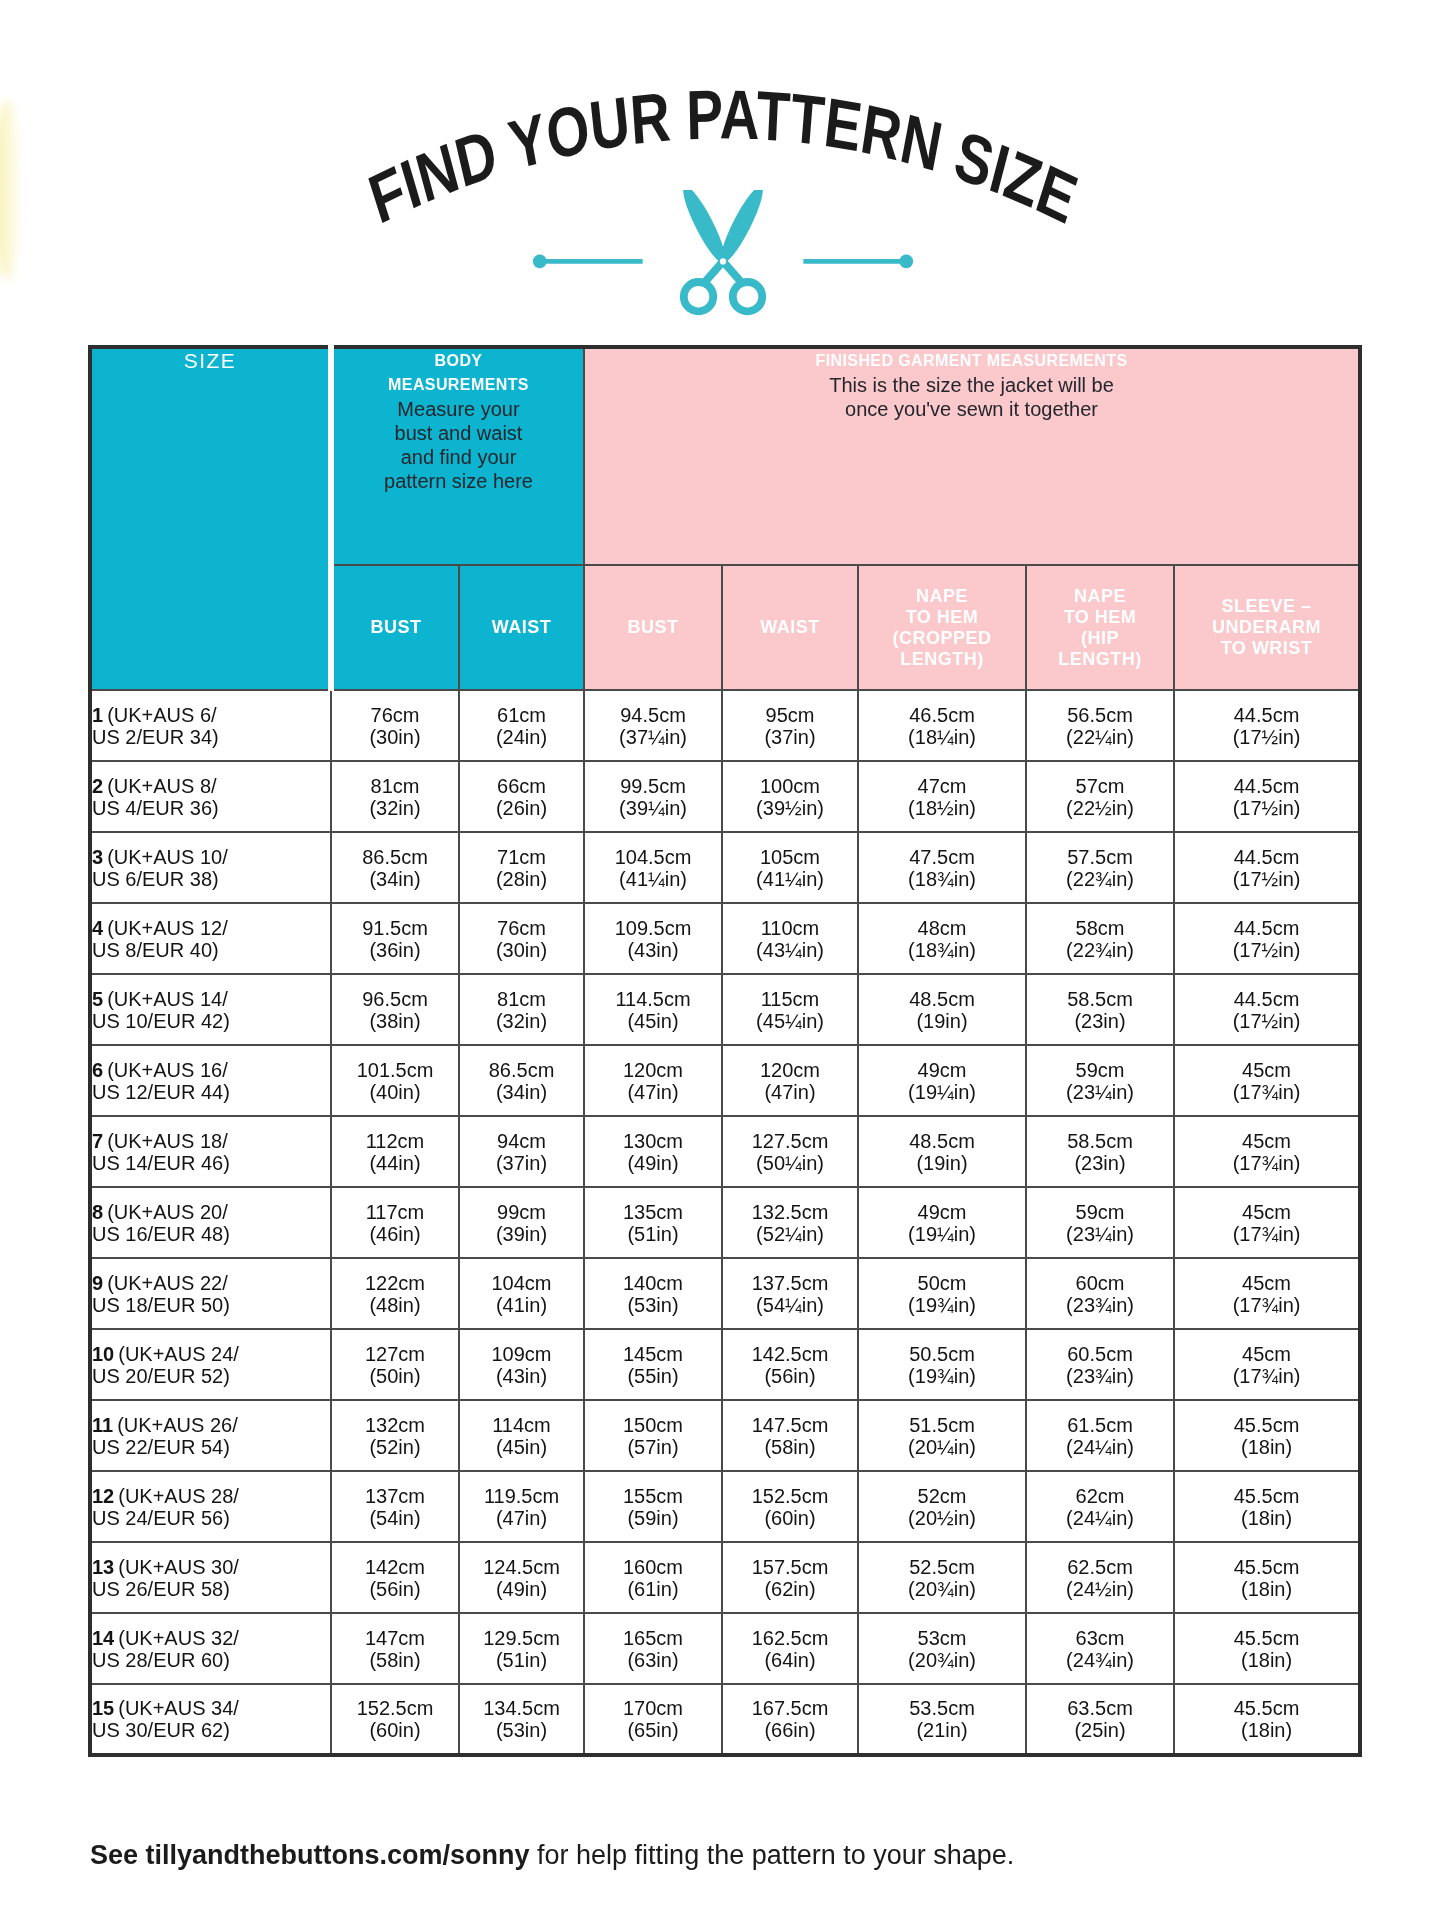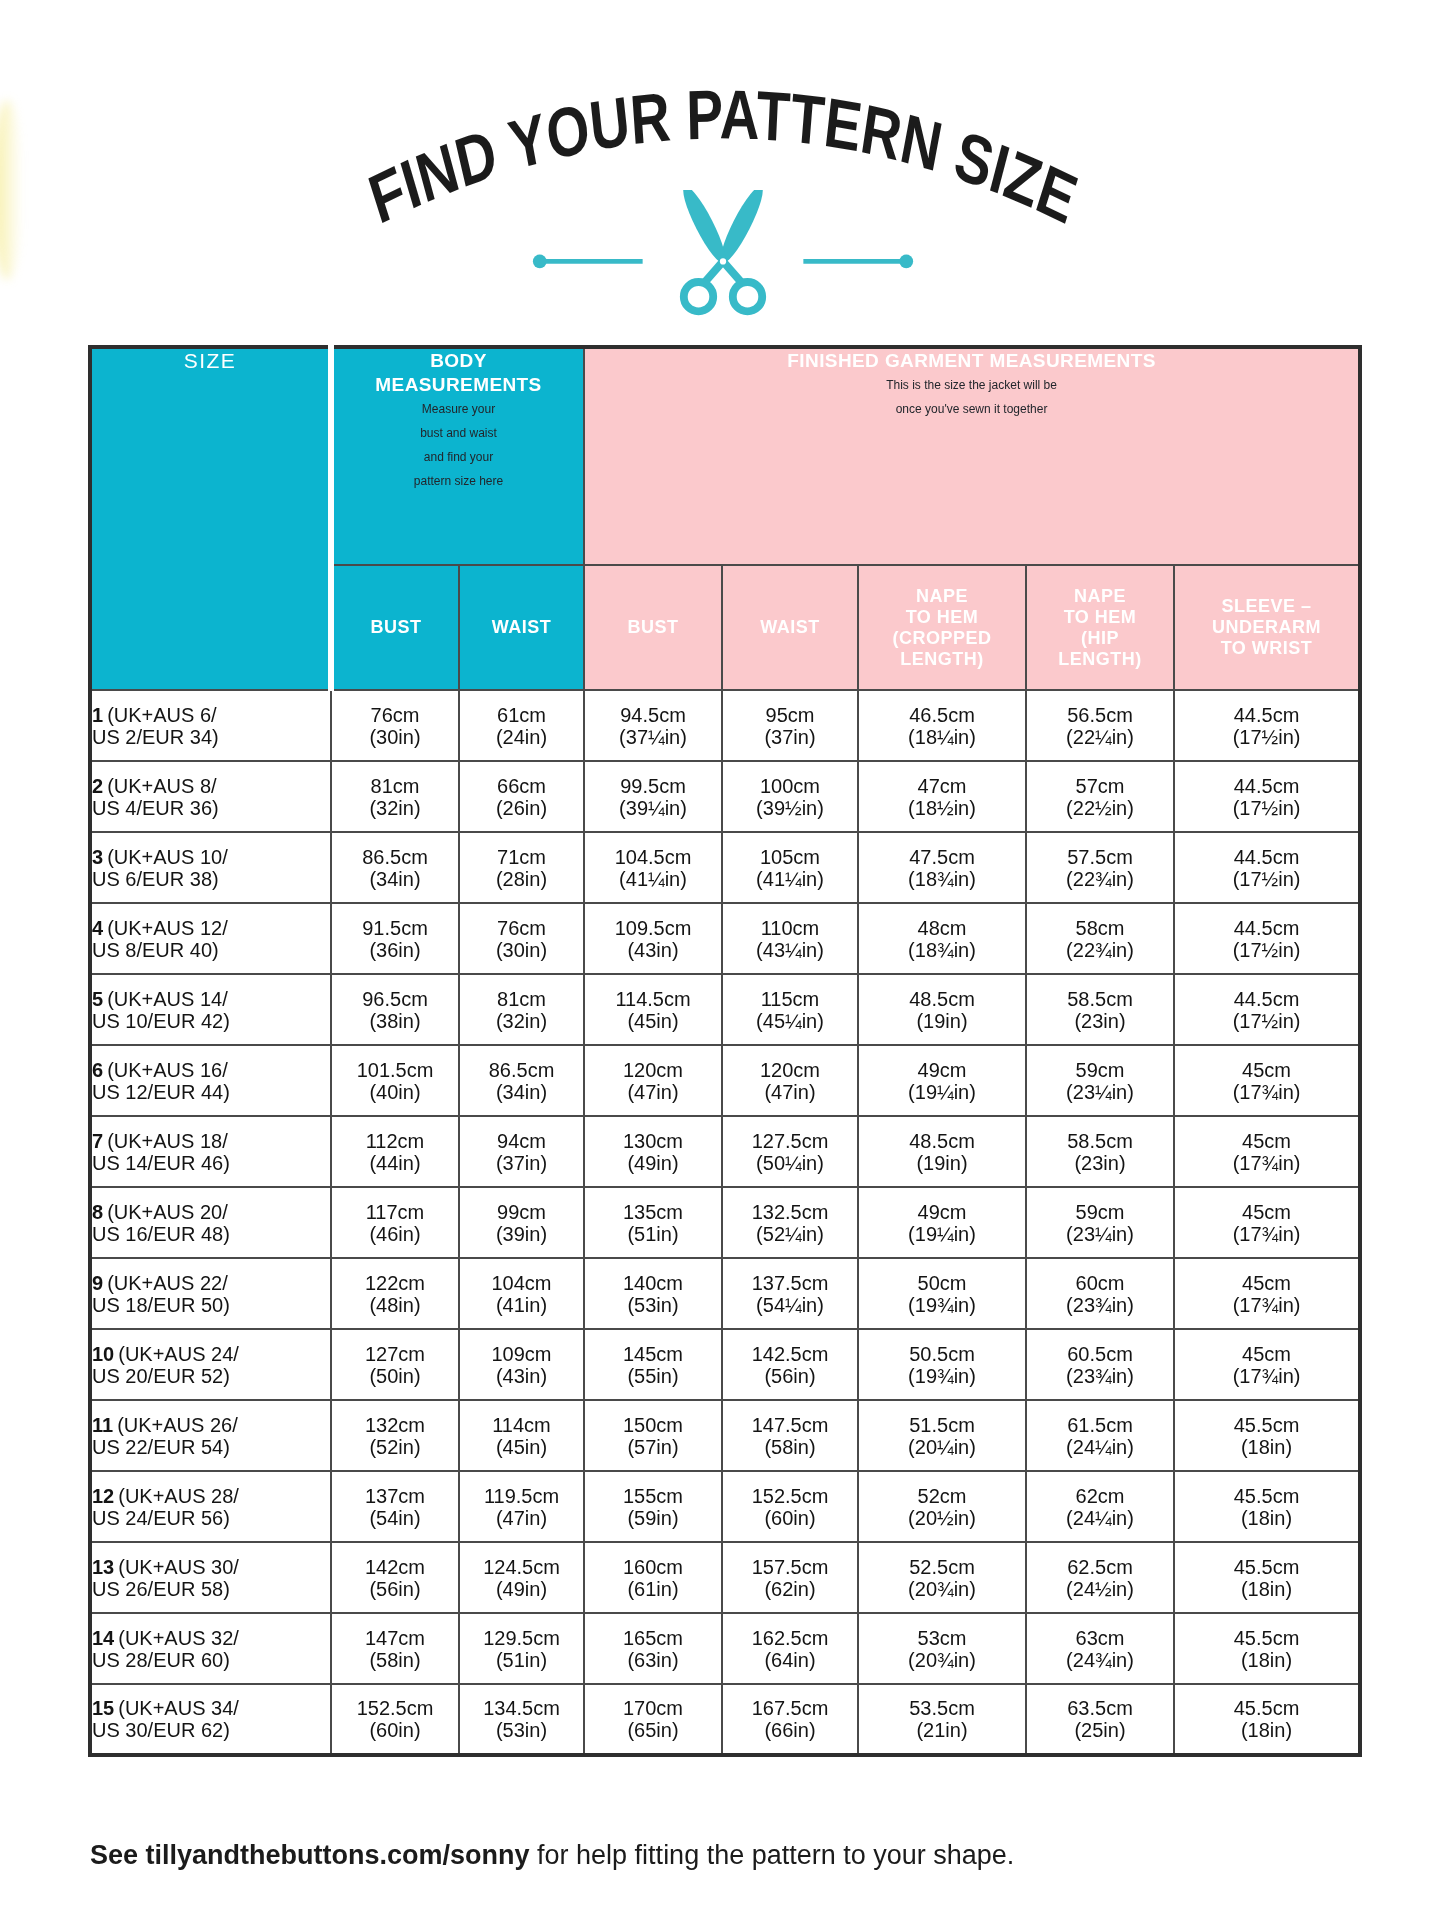--- a/index.html
+++ b/index.html
@@ -27,23 +27,23 @@
   .pink { background:#fbc9cc; }
 
   th.size-th {
     background:#0cb4cf; color:#ffffff; font-size:21px; font-weight:normal;
     letter-spacing:1.5px; vertical-align:middle; text-align:center;
     border-right:6px solid #ffffff !important;
   }
   tr.hrow1 th { height:215px; vertical-align:top; }
   tr.hrow2 th { height:123px; vertical-align:middle; }
 
-  .h-title { font-weight:bold; color:#ffffff; font-size:19px; line-height:24px;
+  .h-title { font-weight:bold; color:#ffffff; font-size:16px; line-height:24px;
              letter-spacing:0.4px; white-space:pre-line; text-align:center; }
-  .h-sub   { color:#22262c; font-size:12px; line-height:24px; font-weight:400;
+  .h-sub   { color:#22262c; font-size:20px; line-height:24px; font-weight:400;
              white-space:pre-line; text-align:center; }
   th.body-th { padding-top:20px; }
   th.fin-th  { padding-top:20px; }
   th.sub-th {
     color:#ffffff; font-weight:bold; font-size:18px; line-height:21px;
     letter-spacing:0.5px; text-align:center; white-space:pre-line;
     border-bottom:3px solid #3a3a3a;
   }
 
   tbody tr { height:71px; }

